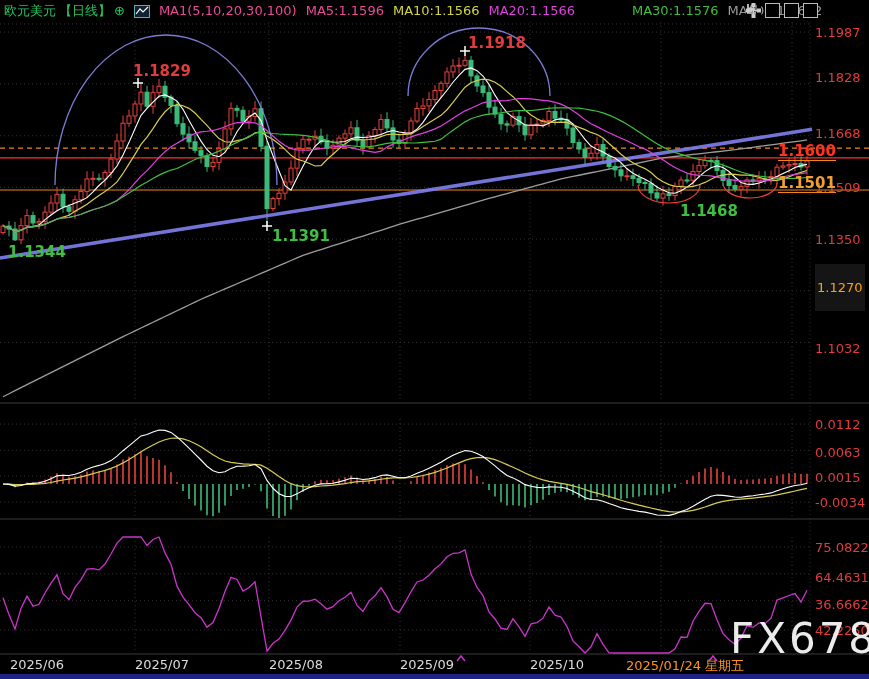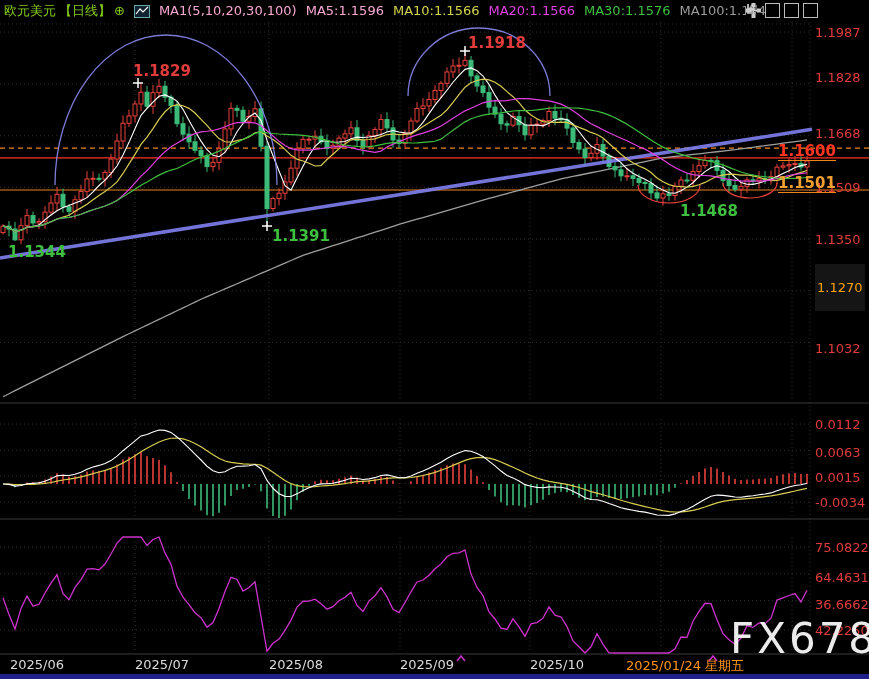--- a/index.html
+++ b/index.html
@@ -1,25 +1,25 @@
 <!DOCTYPE html>
 <html><head>
 <meta charset="utf-8">
 <style>
   html,body{margin:0;padding:0;background:#000;}
   .screen{position:relative;width:869px;height:679px;background:#000;overflow:hidden;
           font-family:"DejaVu Sans","Liberation Sans",sans-serif;}
   .hdr{position:absolute;top:0;left:0;width:869px;height:22px;display:flex;align-items:center;
        gap:9px;padding-left:4px;font-size:13px;white-space:nowrap;z-index:5;}
   .hdr span{line-height:22px;}
-  .c-sym{color:#84cc16;}
-  .c-wht{color:#f9a8d4;}
+  .c-sym{color:#22c55e;}
+  .c-wht{color:#ec4899;}
   .c-yel{color:#d4d44a;text-align:center;}
   .c-mag{color:#e040e0;}
-  .c-grn{color:#3fbf3f;}
+  .c-grn{color:#3fbf3f;margin-left:48px;}
   .c-gry{color:#9a9a9a;}
   .toolbar{position:absolute;top:3px;left:746px;display:flex;gap:4px;z-index:6;}
   .tool{width:15px;height:15px;border:1px solid #bbb;box-sizing:border-box;display:flex;
         align-items:center;justify-content:center;background:#000;cursor:pointer;}
   .tool.noborder{border:none;}
   .tick{position:absolute;left:815px;font-size:13px;color:#e03c3c;z-index:4;}
   .lbl{position:absolute;font-size:15px;font-weight:bold;z-index:4;}
   .paneh{position:absolute;left:4px;font-size:13px;white-space:nowrap;z-index:5;}
   .paneh span{margin-right:10px;}
   .dates{position:absolute;top:657px;left:0;width:869px;font-size:13px;color:#dcdcdc;z-index:5;}

